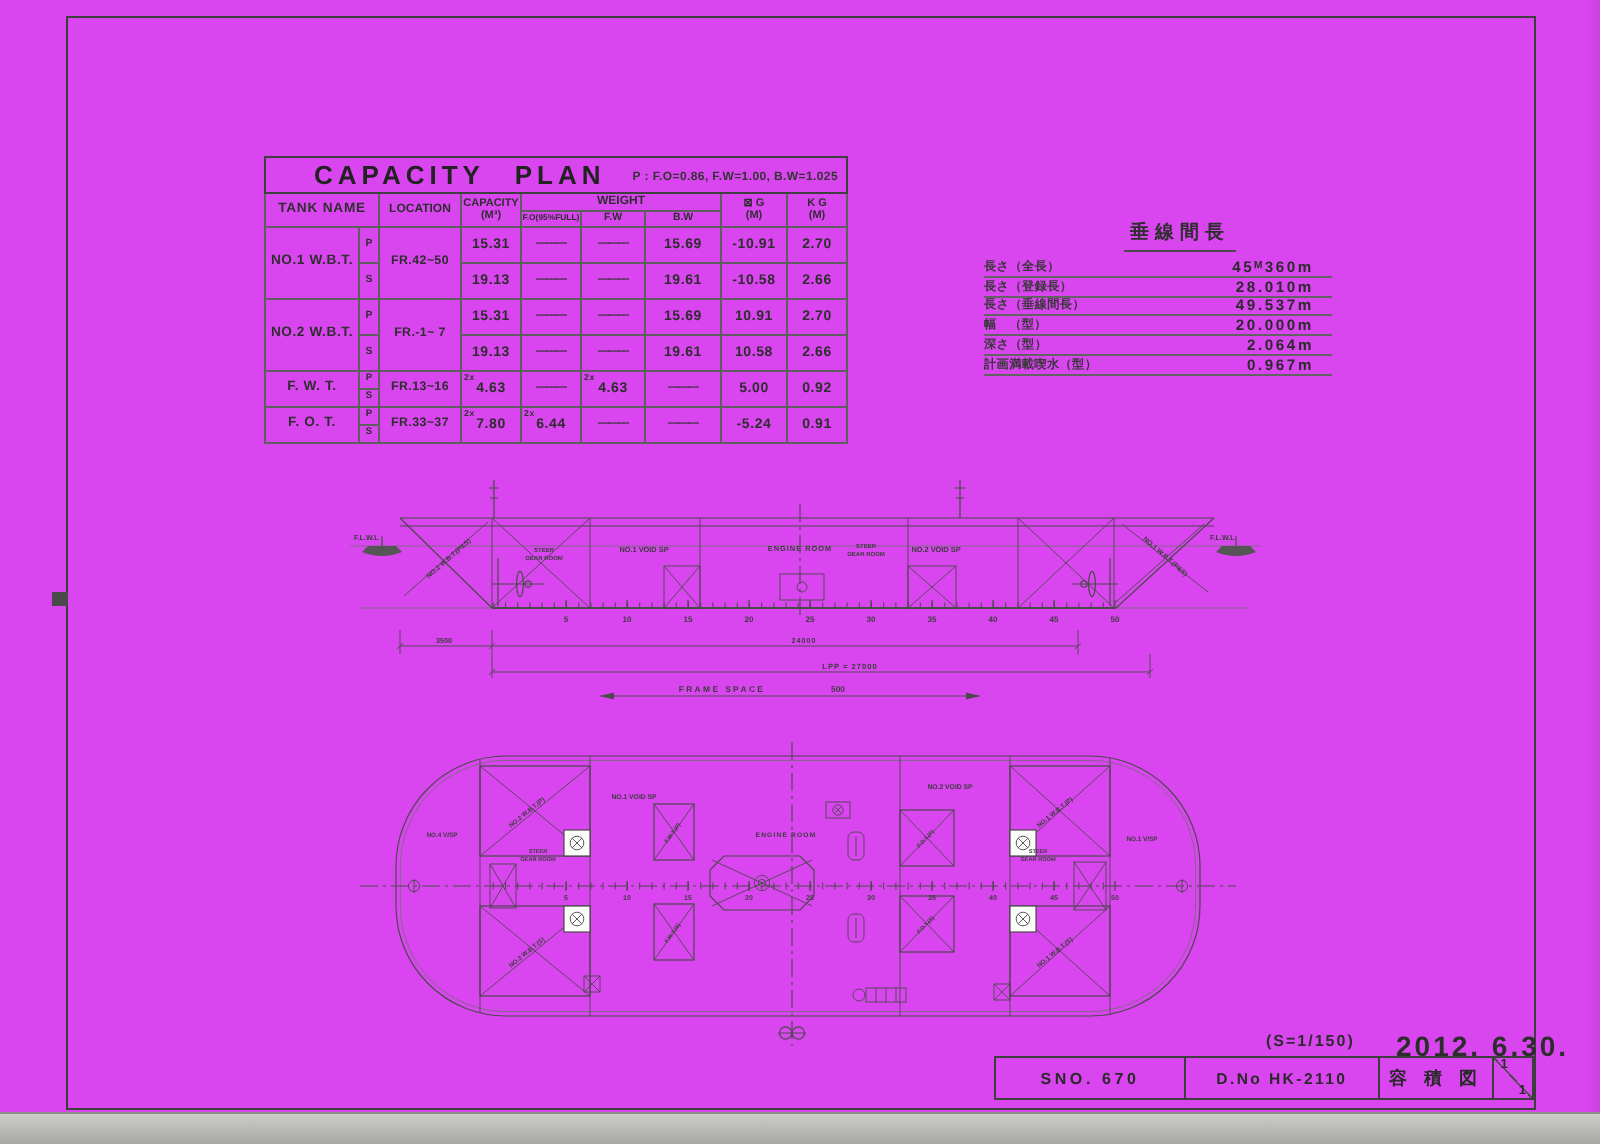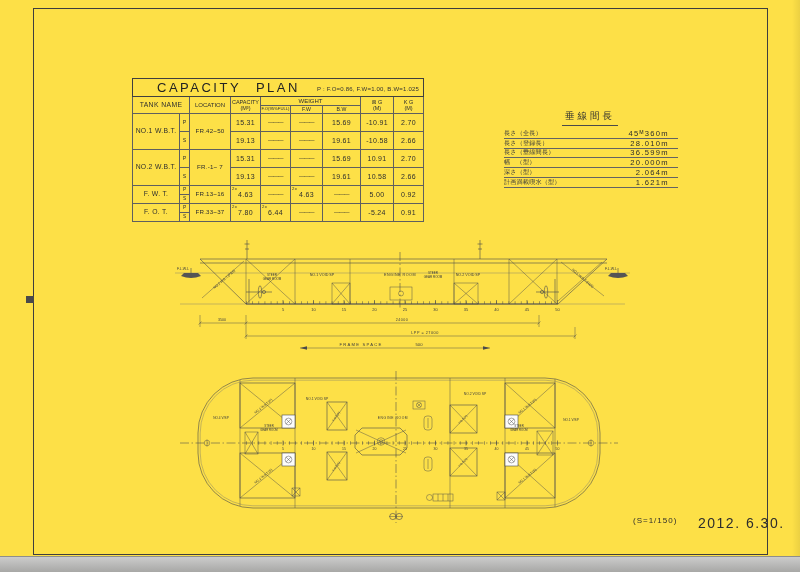--- a/index.html
+++ b/index.html
@@ -1,17 +1,17 @@
 <!DOCTYPE html>
 <html><head>
 <meta charset="utf-8">
 <style>
   html,body{margin:0;padding:0;background:#fff;}
-  .page{position:relative;width:800px;height:572px;background:#fde047;overflow:hidden;
-        font-family:"Liberation Sans",sans-serif;color:#333;}
+  .page{position:relative;width:800px;height:572px;background:#d946ef;overflow:hidden;
+        font-family:"Liberation Sans",sans-serif;color:#333;font-weight:bold;}
   
   .scan-bottom{position:absolute;left:0;top:556px;width:800px;height:16px;
     background:linear-gradient(180deg,#cccccb 0%,#a5a5a3 100%);border-top:1px solid #8e8e8c;}
   .scan-right{position:absolute;right:0;top:0;width:8px;height:556px;
     background:linear-gradient(90deg,rgba(0,0,0,0) 0%,rgba(0,0,0,0.07) 100%);}
   .reg-mark{position:absolute;left:26px;top:296px;width:8px;height:7px;background:#4a4a4a;}
   
   .frame{position:absolute;left:33px;top:8px;width:733px;height:545px;border:1.4px solid #3e3e3e;}
   
   table.cap{position:absolute;left:132px;top:78px;width:291px;border-collapse:collapse;table-layout:fixed;}
@@ -35,21 +35,21 @@
   td.num{font-size:7px;letter-spacing:.3px;}
   td.dash{font-size:5.5px;letter-spacing:-.5px;color:#3f3f3f;}
   td.rel{position:relative;}
   .note{position:absolute;left:1px;top:1px;font-size:4.3px;color:#333;}
   .psbox{display:flex;flex-direction:column;height:17px;}
   .psbox span{flex:1;display:flex;align-items:center;justify-content:center;font-size:4.8px;}
   .psbox .psb{border-top:1px solid #5f5f5f;}
   
   .dims-title{position:absolute;left:562px;top:110px;width:56px;text-align:center;font-size:9.5px;
     letter-spacing:3px;color:#2e2e2e;border-bottom:1px solid #4a4a4a;padding-bottom:2px;}
-  .dims{position:absolute;left:504px;top:129px;width:174px;}
+  .dims{position:absolute;left:492px;top:129px;width:174px;}
   .dims-row{display:flex;justify-content:space-between;align-items:flex-end;height:8.8px;
     border-bottom:1px solid #636363;}
   .dl{font-size:6.1px;color:#383838;letter-spacing:.2px;}
   .dv{font-size:7.6px;letter-spacing:1.3px;color:#2b2b2b;padding-right:9px;}
   
   svg.views{position:absolute;left:150px;top:235px;width:510px;height:290px;}
   svg.views text{font-family:"Liberation Sans",sans-serif;fill:#3d3d3d;}
   .ln{stroke:#4a4a4a;stroke-width:.6;fill:none;}
   .ln2{stroke-width:1;}
   .lnt{stroke:#4a4a4a;stroke-width:.45;fill:none;}
@@ -216,33 +216,33 @@
     <div class="dims-row">
       <span class="dl">長さ（全長）</span>
       <span class="dv">45ᴹ360m</span>
     </div>
     <div class="dims-row">
       <span class="dl">長さ（登録長）</span>
       <span class="dv">28.010m</span>
     </div>
     <div class="dims-row">
       <span class="dl">長さ（垂線間長）</span>
-      <span class="dv">36.599m</span>
+      <span class="dv">49.537m</span>
     </div>
     <div class="dims-row">
       <span class="dl">幅　（型）</span>
       <span class="dv">20.000m</span>
     </div>
     <div class="dims-row">
       <span class="dl">深さ（型）</span>
       <span class="dv">2.064m</span>
     </div>
     <div class="dims-row">
       <span class="dl">計画満載喫水（型）</span>
-      <span class="dv">1.621m</span>
+      <span class="dv">0.967m</span>
     </div>
   </div>
 
   <svg class="views" viewBox="0 0 510 290">
 
     <g>
       <line class="thin" x1="25" y1="38" x2="480" y2="38"></line>
       <line class="thin" x1="30" y1="69" x2="475" y2="69"></line>
       <g>
         <path class="ln" d="M50,24 H457 M50,28 H457"></path>
@@ -454,16 +454,25 @@
       <text x="285.5" y="214.8" text-anchor="middle" font-size="3.5">30</text>
       <text x="316" y="214.8" text-anchor="middle" font-size="3.5">35</text>
       <text x="346.5" y="214.8" text-anchor="middle" font-size="3.5">40</text>
       <text x="377" y="214.8" text-anchor="middle" font-size="3.5">45</text>
       <text x="407.5" y="214.8" text-anchor="middle" font-size="3.5">50</text>
     </g>
   </svg>
 
   <span class="scale-note">(S=1/150)</span>
   <span class="date-note">2012. 6.30.</span>
+  <div class="tblock">
+    <div class="tb1">SNO. 670</div>
+    <div class="tb2">D.No HK-2110</div>
+    <div class="tb3">容 積 図</div>
+    <div class="tb4">
+      <span class="st">1</span>
+      <span class="sb">1</span>
+    </div>
+  </div>
 
   <div class="scan-right"></div>
   <div class="scan-bottom"></div>
 </div>
 
 </body></html>

